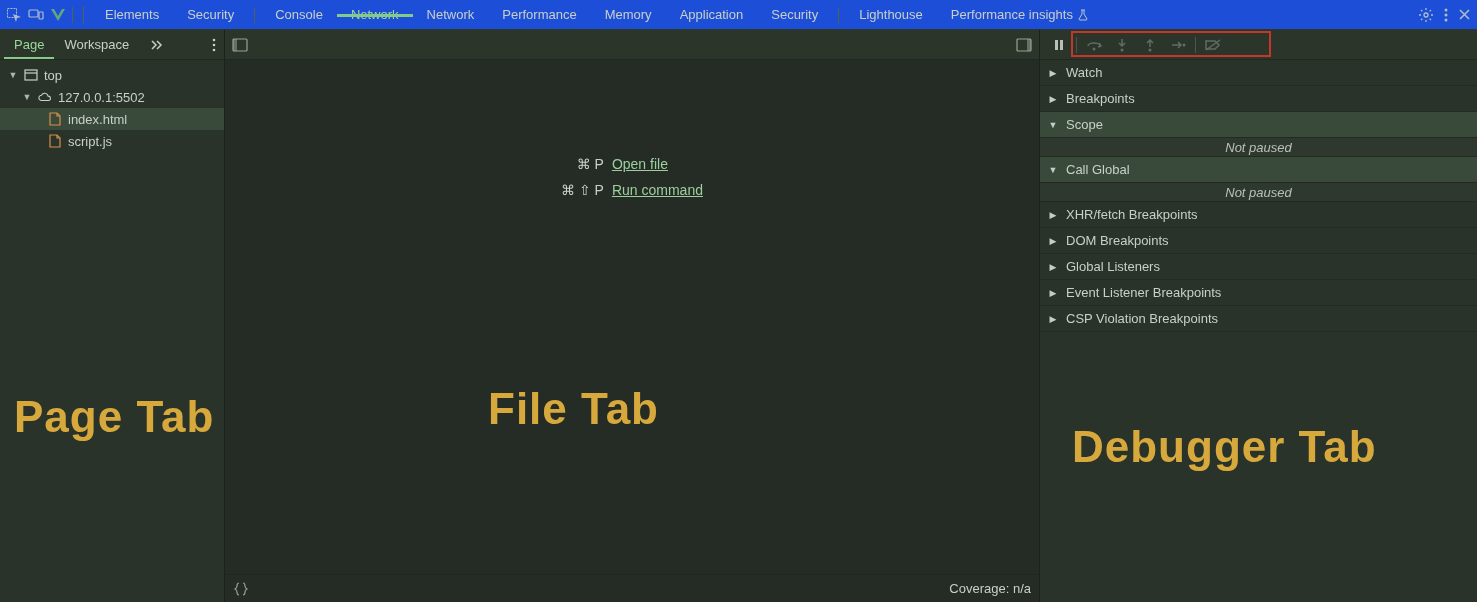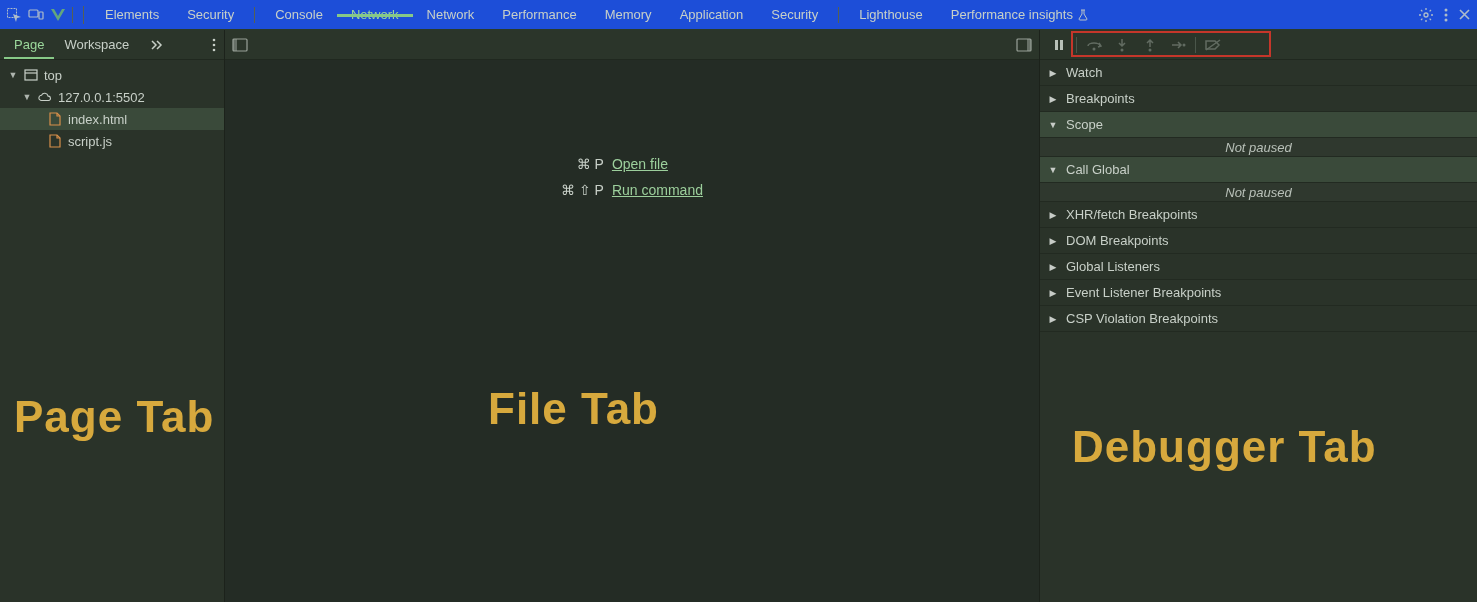--- a/index.html
+++ b/index.html
@@ -277,20 +277,29 @@
         </tr>
         <tr>
           <td class="key">⌘ ⇧ P</td>
           <td><a class="link">Run command</a></td>
         </tr>
       </tbody>
         </table>
 
     </div>
 
+    <div class="editor-footer">
+      <span style="opacity:.7;">
+        <svg width="16" height="16" viewBox="0 0 16 16">
+            <path d="M6 2c-2 0-2 2-2 3s0 2-2 3c2 1 2 2 2 3s0 3 2 3M10 2c2 0 2 2 2 3s0 2 2 3c-2 1-2 2-2 3s0 3-2 3" fill="none" stroke="#c8d0c8" stroke-width="1.2"></path>
+          </svg>
+      </span>
+      <div class="spacer"></div>
+      <span class="cov">Coverage: n/a</span>
+    </div>
   </div>
 
   <div class="debug-panel" style="position:relative;">
     <div class="debug-toolbar">
       <span class="dbg-btn active">
         <svg width="14" height="14" viewBox="0 0 14 14">
             <rect x="3" y="2" width="3" height="10" fill="#c8d0c8"></rect>
             <rect x="8" y="2" width="3" height="10" fill="#c8d0c8"></rect>
           </svg>
       </span>

